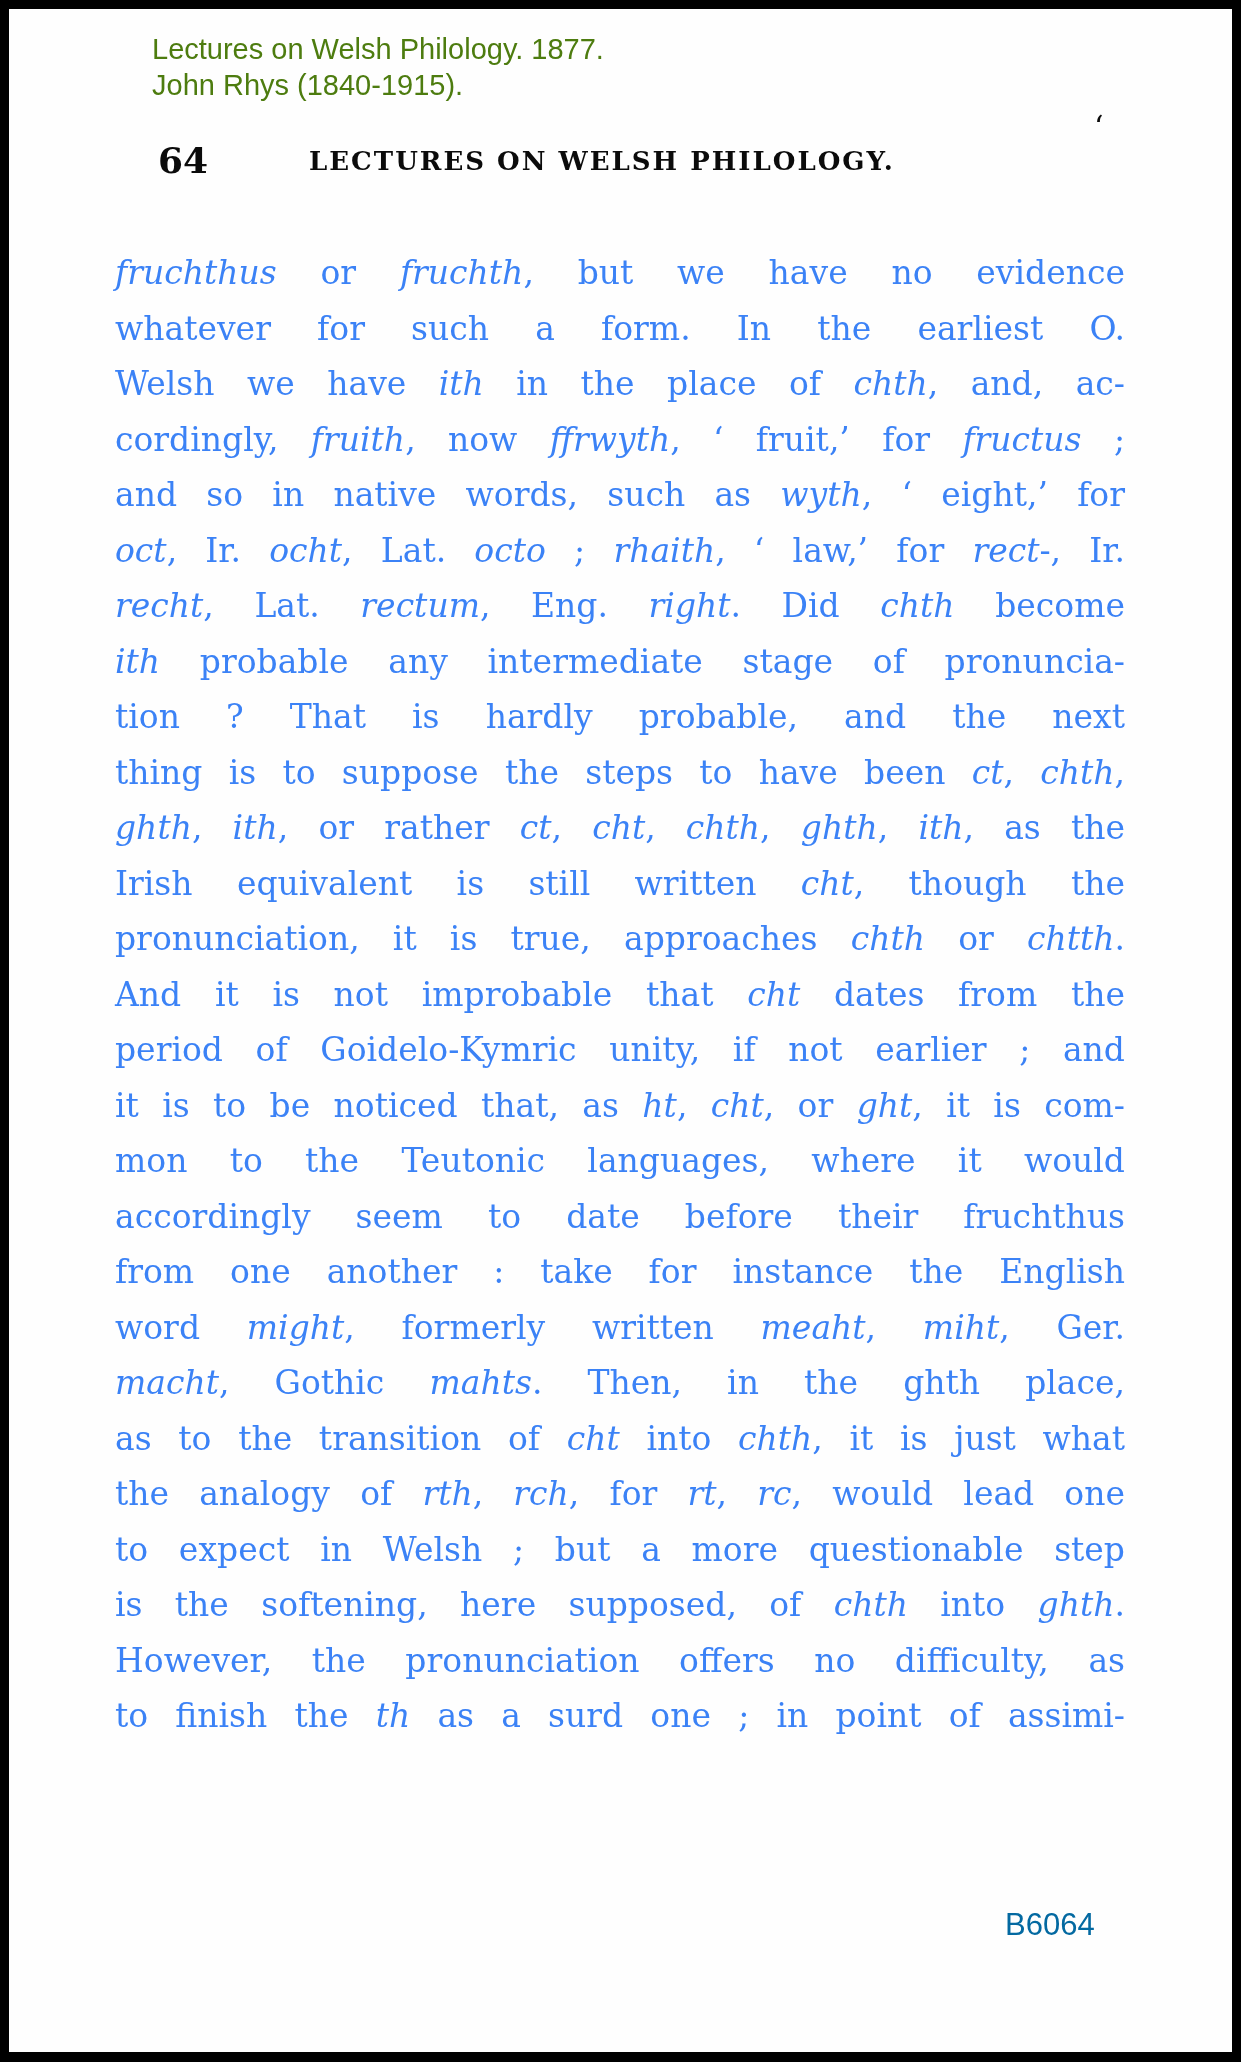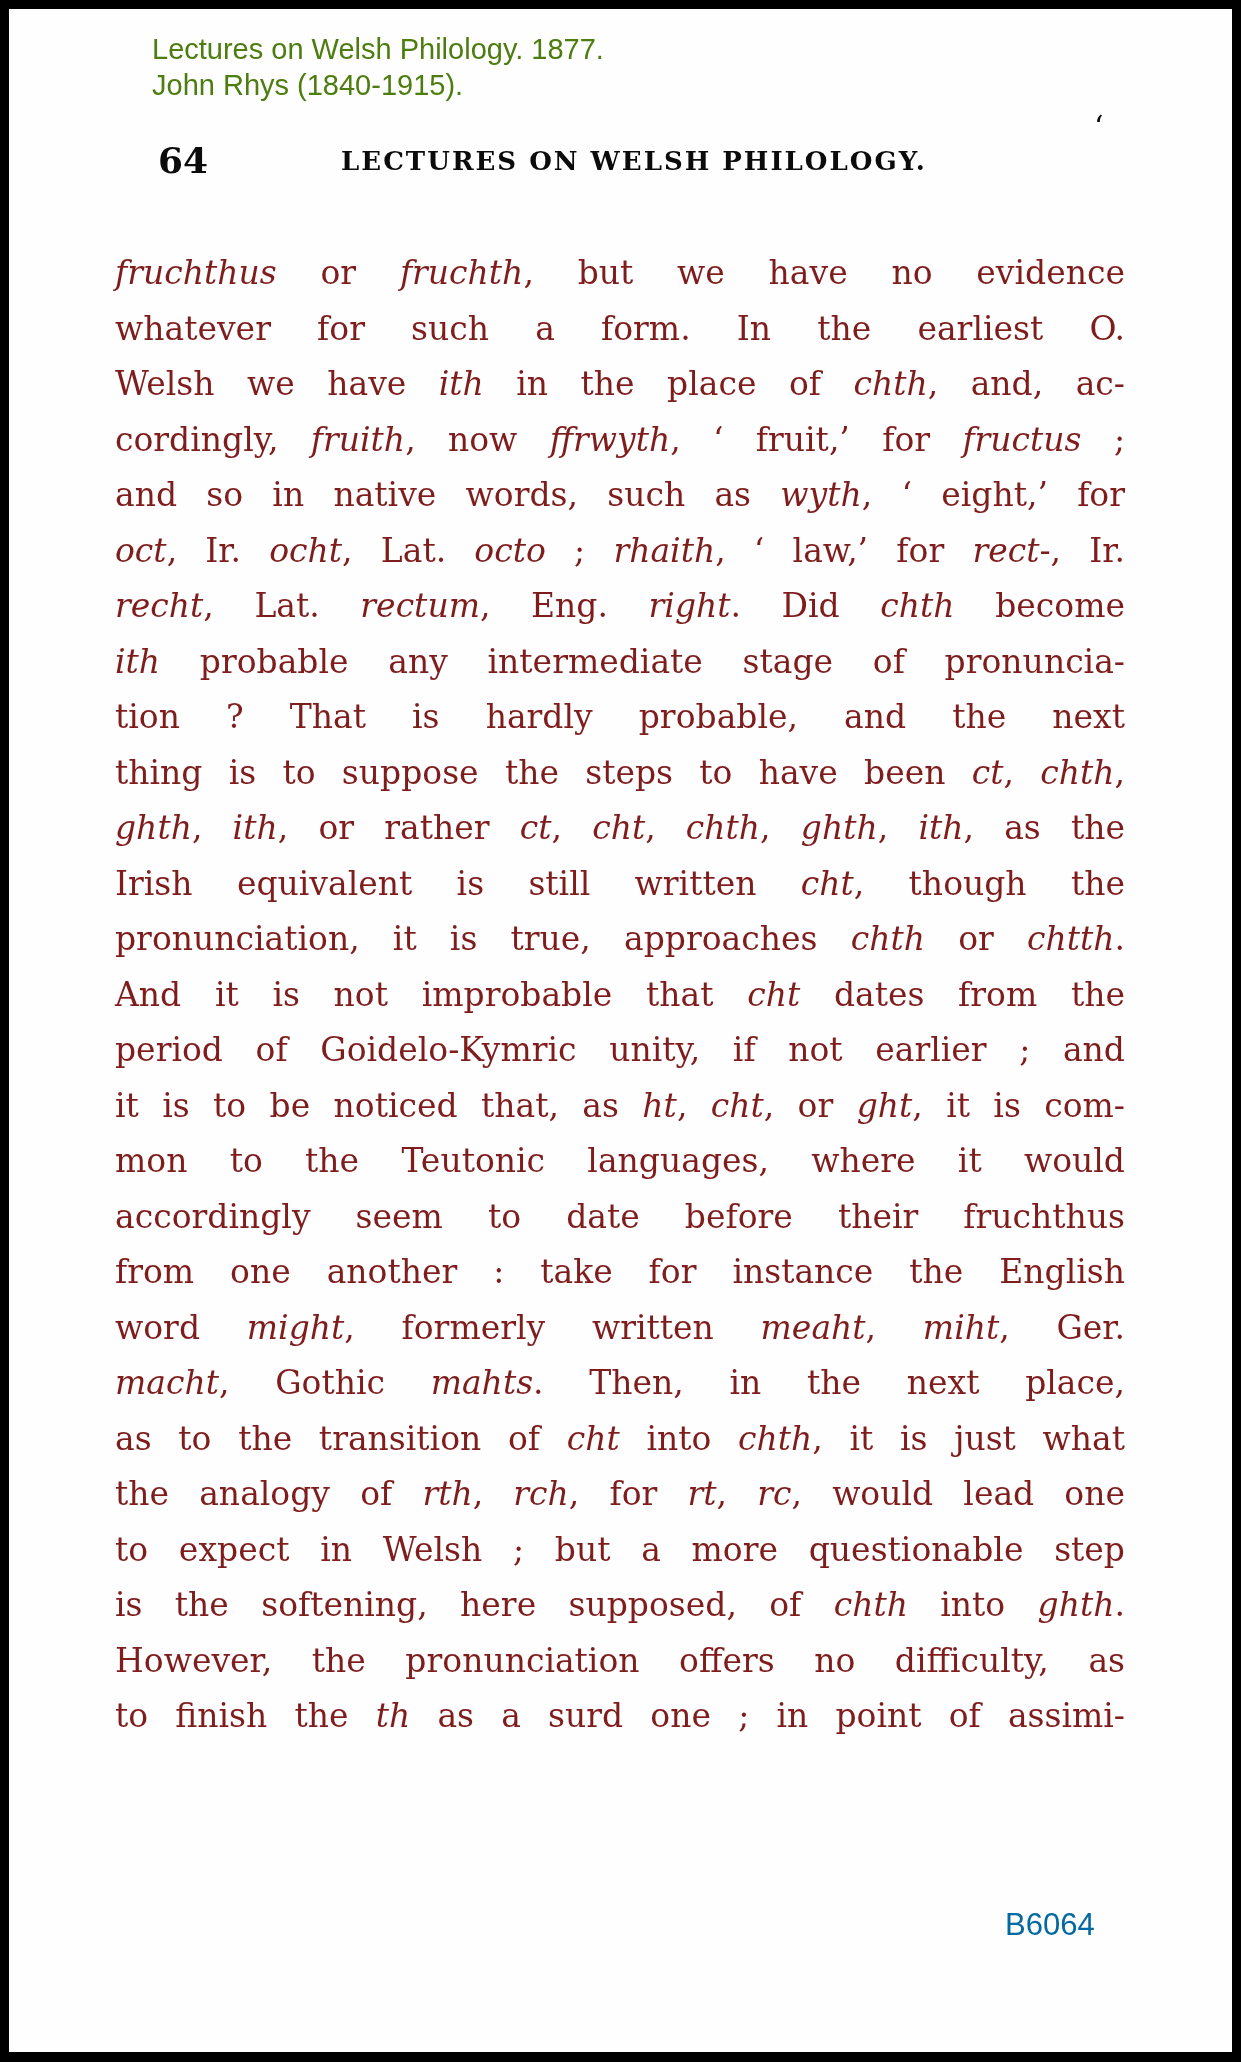--- a/index.html
+++ b/index.html
@@ -36,41 +36,40 @@
     left: 149px; top: 0;
     font-family: "DejaVu Serif", "Liberation Serif", serif;
     font-size: 36px;
     font-weight: bold;
     text-align: right;
   }
   .head-title {
     position: absolute;
     left: 300px; top: 7px;
     width: 650px;
-    text-align: center;
     font-family: "DejaVu Serif", "Liberation Serif", serif;
     font-size: 26px;
     font-weight: bold;
     letter-spacing: 2px;
     white-space: nowrap;
   }
   .stray-mark {
     position: absolute;
     left: 1085px; top: 100px;
     font-family: "DejaVu Serif", serif;
     font-size: 30px;
   }
   .body-text {
     position: absolute;
     left: 106px; top: 236px;
     width: 1010px;
     font-family: "DejaVu Serif", "Liberation Serif", serif;
     font-size: 33px;
     line-height: 55.5px;
-    color: #7f1d1d;
+    color: #3b82f6;
   }
   .body-text .line {
     text-align: justify;
     text-align-last: justify;
     white-space: nowrap; 
   }
   .body-text .it { font-style: italic; }
   .footer-code {
     position: absolute;
     left: 996px; top: 1898px;
@@ -110,21 +109,21 @@
       <div class="line"><span class="it">ghth</span><span>, </span><span class="it">ith</span><span>, or rather </span><span class="it">ct</span><span>, </span><span class="it">cht</span><span>, </span><span class="it">chth</span><span>, </span><span class="it">ghth</span><span>, </span><span class="it">ith</span><span>, as the</span></div>
       <div class="line"><span>Irish equivalent is still written </span><span class="it">cht</span><span>, though the</span></div>
       <div class="line"><span>pronunciation, it is true, approaches </span><span class="it">chth</span><span> or </span><span class="it">chtth</span><span>.</span></div>
       <div class="line"><span>And it is not improbable that </span><span class="it">cht</span><span> dates from the</span></div>
       <div class="line"><span>period of Goidelo-Kymric unity, if not earlier ; and</span></div>
       <div class="line"><span>it is to be noticed that, as </span><span class="it">ht</span><span>, </span><span class="it">cht</span><span>, or </span><span class="it">ght</span><span>, it is com-</span></div>
       <div class="line"><span>mon to the Teutonic languages, where it would</span></div>
       <div class="line"><span>accordingly seem to date before their fruchthus</span></div>
       <div class="line"><span>from one another : take for instance the English</span></div>
       <div class="line"><span>word </span><span class="it">might</span><span>, formerly written </span><span class="it">meaht</span><span>, </span><span class="it">miht</span><span>, Ger.</span></div>
-      <div class="line"><span class="it">macht</span><span>, Gothic </span><span class="it">mahts</span><span>. Then, in the next place,</span></div>
+      <div class="line"><span class="it">macht</span><span>, Gothic </span><span class="it">mahts</span><span>. Then, in the ghth place,</span></div>
       <div class="line"><span>as to the transition of </span><span class="it">cht</span><span> into </span><span class="it">chth</span><span>, it is just what</span></div>
       <div class="line"><span>the analogy of </span><span class="it">rth</span><span>, </span><span class="it">rch</span><span>, for </span><span class="it">rt</span><span>, </span><span class="it">rc</span><span>, would lead one</span></div>
       <div class="line"><span>to expect in Welsh ; but a more questionable step</span></div>
       <div class="line"><span>is the softening, here supposed, of </span><span class="it">chth</span><span> into </span><span class="it">ghth</span><span>.</span></div>
       <div class="line"><span>However, the pronunciation offers no difficulty, as</span></div>
       <div class="line"><span>to finish the </span><span class="it">th</span><span> as a surd one ; in point of assimi-</span></div>
     </div>
 
   <div class="footer-code">B6064</div>
 

